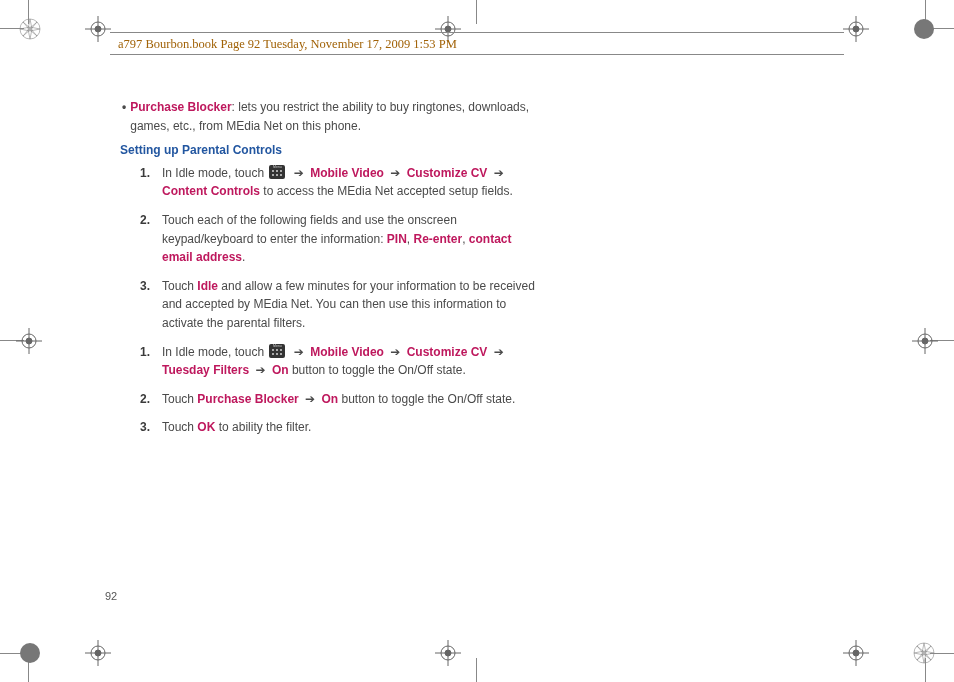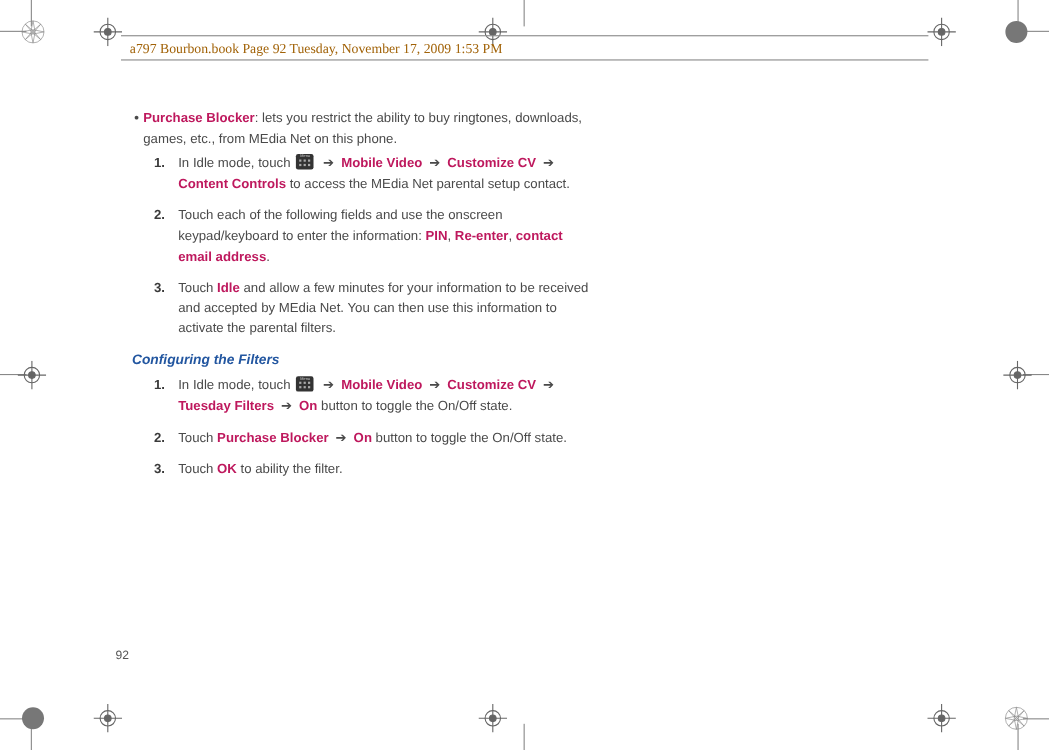--- a/index.html
+++ b/index.html
@@ -265,43 +265,43 @@
 <div class="header-line2"></div>
 
 <div class="content">
   <div class="bullet-item">
     <span class="bullet">•</span>
     <span class="bullet-text">
       <span class="bold">Purchase Blocker</span><span>: lets you restrict the ability to buy ringtones, downloads, games, etc., from MEdia Net on this phone.</span>
     </span>
   </div>
 
+  <div class="heading-blue">Setting up Parental Controls</div>
 
   <ol class="numbered">
     <li>
       <span class="num">1.</span>
       <span class="step-body">
-        <span>In Idle mode, touch </span><span class="menu-icon"></span><span class="arrow"> ➔ </span><span class="bold">Mobile Video</span><span class="arrow"> ➔ </span><span class="bold">Customize CV</span><span class="arrow"> ➔ </span><span class="bold">Content Controls</span><span> to access the MEdia Net parental setup contact.</span>
+        <span>In Idle mode, touch </span><span class="menu-icon"></span><span class="arrow"> ➔ </span><span class="bold">Mobile Video</span><span class="arrow"> ➔ </span><span class="bold">Customize CV</span><span class="arrow"> ➔ </span><span class="bold">Content Controls</span><span> to access the MEdia Net accepted setup fields.</span>
       </span>
     </li>
     <li>
       <span class="num">2.</span>
       <span class="step-body">
         <span>Touch each of the following fields and use the onscreen keypad/keyboard to enter the information: </span><span class="bold">PIN</span><span>, </span><span class="bold">Re-enter</span><span>, </span><span class="bold">contact email address</span><span>.</span>
       </span>
     </li>
     <li>
       <span class="num">3.</span>
       <span class="step-body">
         <span>Touch </span><span class="bold">Idle</span><span> and allow a few minutes for your information to be received and accepted by MEdia Net. You can then use this information to activate the parental filters.</span>
       </span>
     </li>
   </ol>
 
-  <div class="heading-blue-italic">Configuring the Filters</div>
 
   <ol class="numbered">
     <li>
       <span class="num">1.</span>
       <span class="step-body">
         <span>In Idle mode, touch </span><span class="menu-icon"></span><span class="arrow"> ➔ </span><span class="bold">Mobile Video</span><span class="arrow"> ➔ </span><span class="bold">Customize CV</span><span class="arrow"> ➔ </span><span class="bold">Tuesday Filters</span><span class="arrow"> ➔ </span><span class="bold">On</span><span> button to toggle the On/Off state.</span>
       </span>
     </li>
     <li>
       <span class="num">2.</span>

